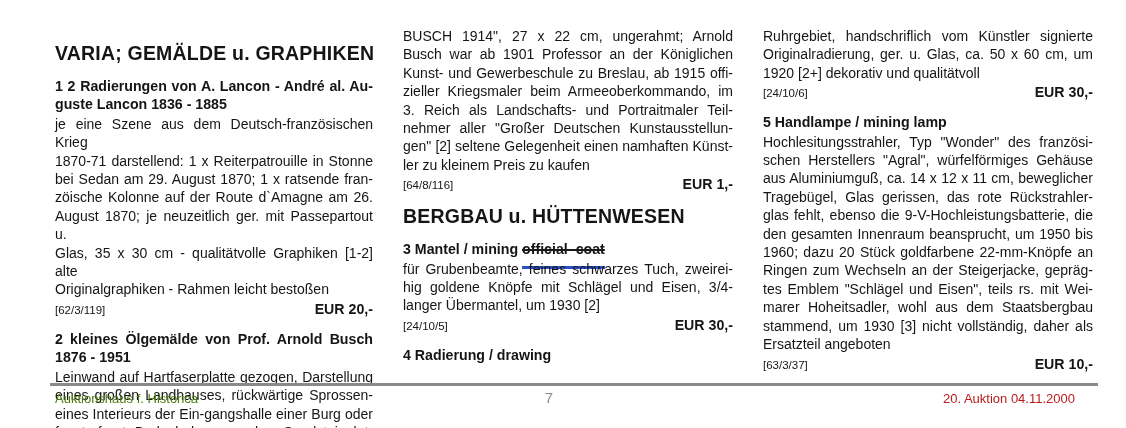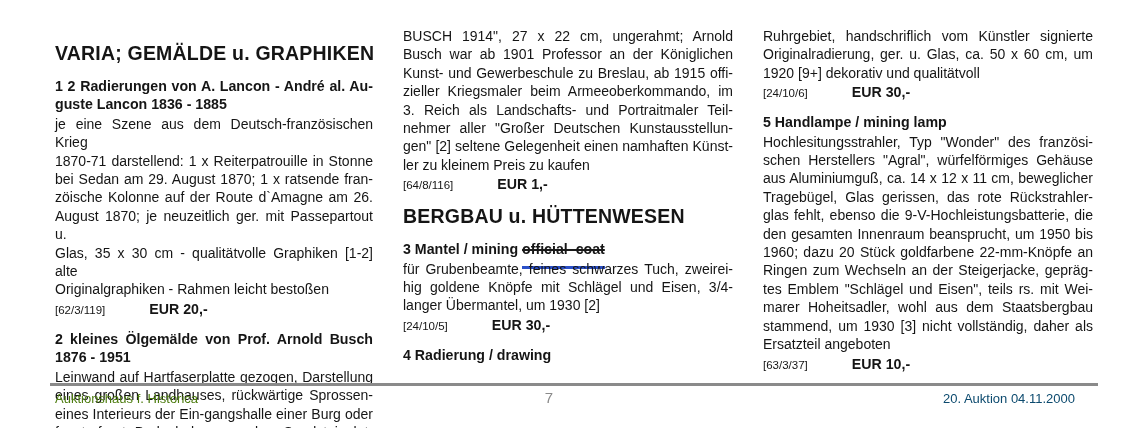--- a/index.html
+++ b/index.html
@@ -15,33 +15,33 @@
     font-size:19.5px;font-weight:bold;letter-spacing:0.2px;
     margin:12px 0 11px 0;white-space:nowrap;
   }
   .col.c0 .blk-heading{margin-top:16px;}
   .blk-title{font-weight:bold;margin-top:12px;}
   .blk-body{margin-top:1px;}
   .tline{font-size:14px;line-height:18.4px;white-space:normal;}
   .blk-title .tline{font-size:14.2px;}
   .just{text-align:justify;text-align-last:justify;}
   .blk-ref{
-    display:flex;align-items:baseline;
+    display:flex;justify-content:space-between;align-items:baseline;
     line-height:16px;margin:2px 0 3px 0;gap:44px;
   }
   .ref{font-size:11.5px;}
   .price{font-size:14.2px;font-weight:bold;}
   .struck{
     text-decoration:line-through;text-decoration-thickness:2px;text-decoration-color:#1a1a1a;
     border-bottom:3px solid #2b50c8;padding-bottom:9px;
   }
   .footer-rule{position:absolute;left:50px;top:383px;width:1048px;height:3px;background:#8a8a8a;}
   .footer-left{position:absolute;left:55px;top:391px;font-size:13px;color:#4d7c0f;}
   .footer-center{position:absolute;left:0;right:28px;top:389px;text-align:center;font-size:15px;color:#8a8a8a;}
-  .footer-right{position:absolute;right:51px;top:391px;font-size:13px;color:#0c4a6e;}
+  .footer-right{position:absolute;right:51px;top:391px;font-size:13px;color:#b91c1c;}
 </style>
 </head>
 <body>
 
 <div class="page">
   <div class="cols">
     <div class="col c0">
         <div class="blk-heading">VARIA; GEMÄLDE u. GRAPHIKEN</div>
         <div class="blk-title">
           <div class="tline just">1 2 Radierungen von A. Lancon - André al. Au-</div>
@@ -100,21 +100,21 @@
           <span class="price">EUR 30,-</span>
         </div>
         <div class="blk-title">
           <div class="tline">4 Radierung / drawing</div>
         </div>
       </div>
     <div class="col c2">
         <div class="blk-body">
           <div class="tline just">Ruhrgebiet, handschriflich vom Künstler signierte</div>
           <div class="tline just">Originalradierung, ger. u. Glas, ca. 50 x 60 cm, um</div>
-          <div class="tline">1920 [9+] dekorativ und qualitätvoll</div>
+          <div class="tline">1920 [2+] dekorativ und qualitätvoll</div>
         </div>
         <div class="blk-ref">
           <span class="ref">[24/10/6]</span>
           <span class="price">EUR 30,-</span>
         </div>
         <div class="blk-title">
           <div class="tline">5 Handlampe / mining lamp</div>
         </div>
         <div class="blk-body">
           <div class="tline just">Hochlesitungsstrahler, Typ "Wonder" des französi-</div>

